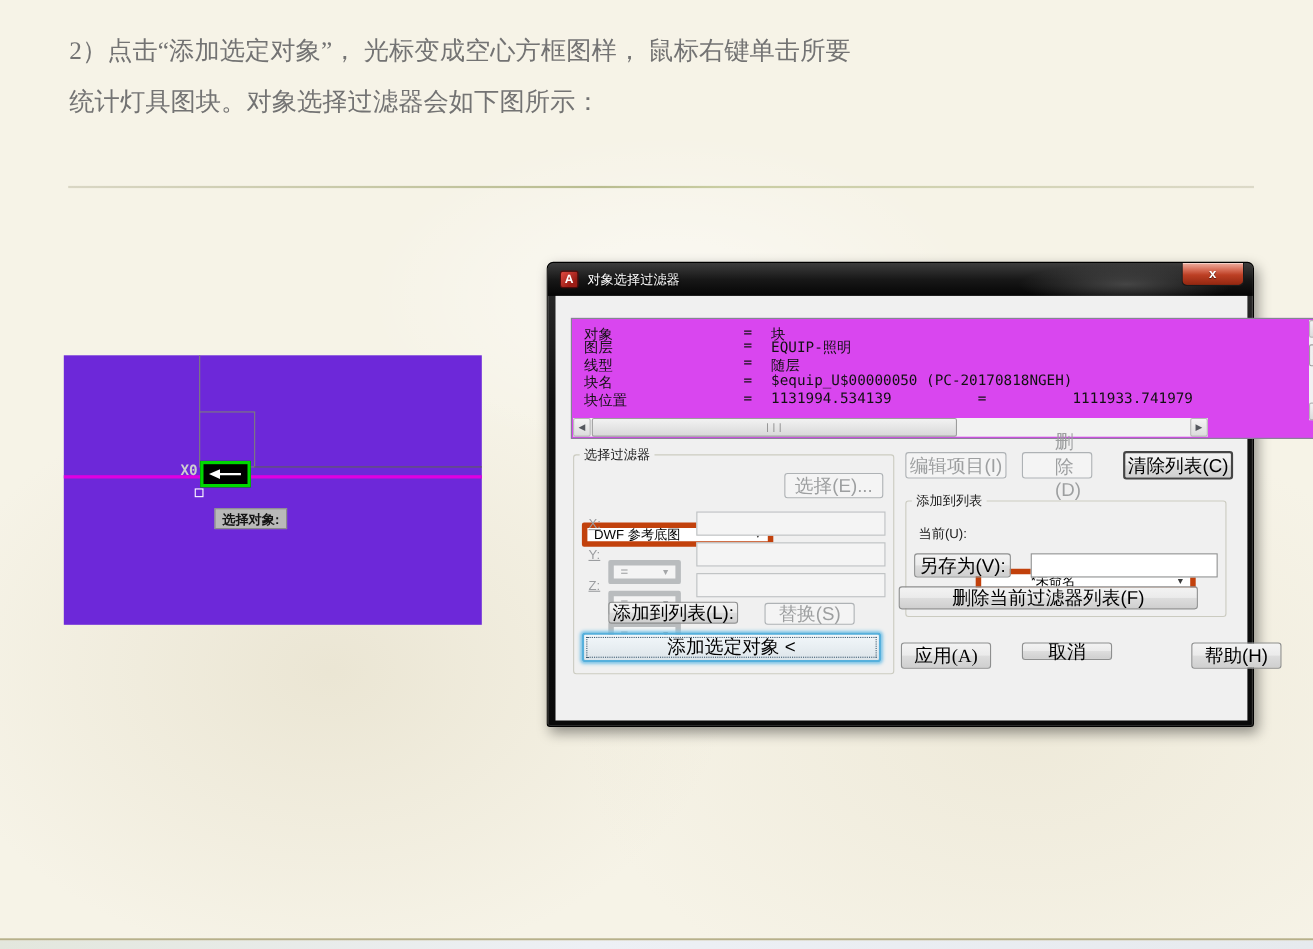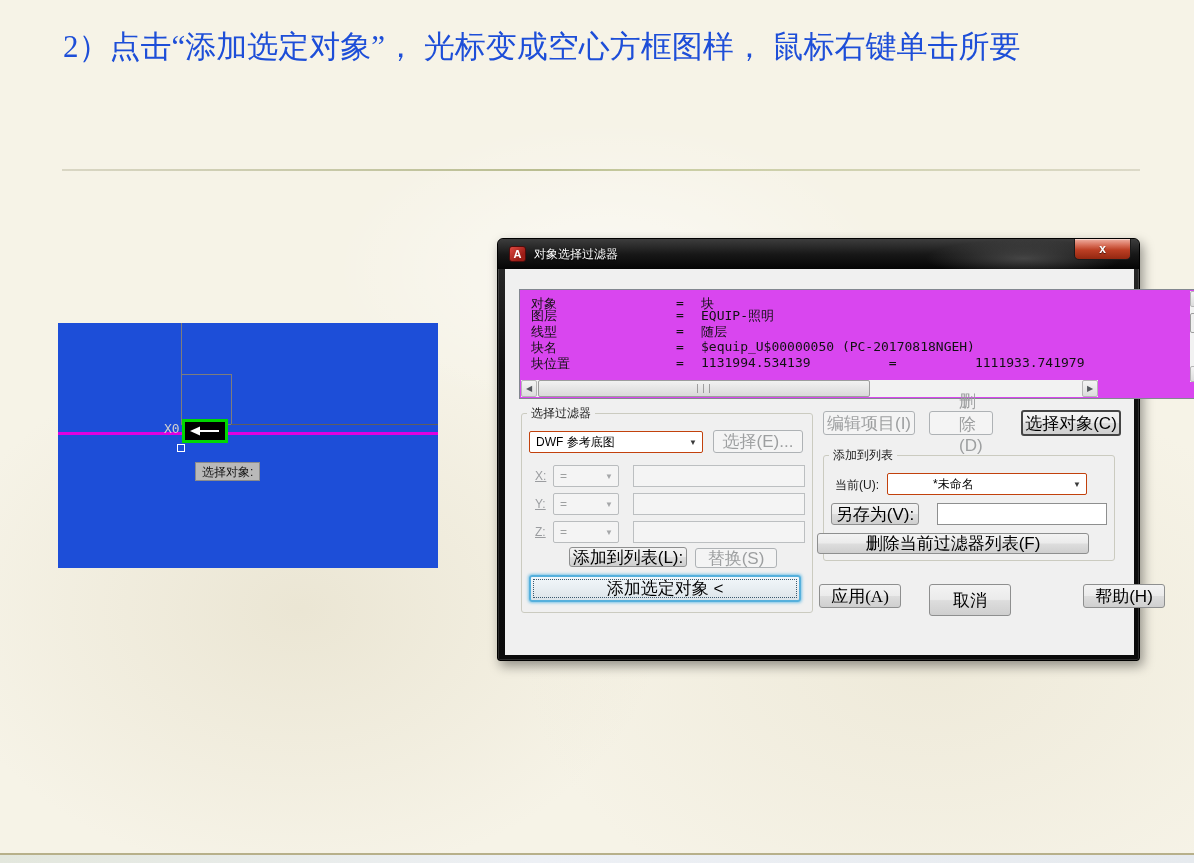--- a/index.html
+++ b/index.html
@@ -10,31 +10,31 @@
   }
   .wm{position:absolute;border-radius:50%;pointer-events:none;}
   .wm1{left:-80px;top:330px;width:760px;height:560px;
     background:radial-gradient(ellipse at center,rgba(214,205,176,.35),rgba(214,205,176,0) 68%);}
   .wm2{left:520px;top:380px;width:820px;height:560px;
     background:radial-gradient(ellipse at center,rgba(220,212,186,.30),rgba(220,212,186,0) 70%);}
   .wm3{left:330px;top:120px;width:560px;height:300px;
     background:radial-gradient(ellipse at center,rgba(255,255,255,.5),rgba(255,255,255,0) 70%);}
 
   
-  .heading{position:absolute;left:63px;top:24px;width:1080px;color:#1d4ed8;
-    font-family:"Liberation Serif","DejaVu Serif",serif;font-size:31px;line-height:46px;}
+  .heading{position:absolute;left:63px;top:24px;width:1080px;color:#737373;
+    font-family:"Liberation Serif","DejaVu Serif",serif;font-size:23px;line-height:46px;}
   .divider{position:absolute;left:62px;top:169px;width:1078px;height:2px;
     background:linear-gradient(90deg,#d9d6c4,#b9bd90 45%,#c9cda2 55%,#dcd9c8);}
 
   .bottom-line{position:absolute;left:0;top:853px;width:1194px;height:2px;background:#b7b08a;}
   .bottom-strip{position:absolute;left:0;top:855px;width:1194px;height:8px;
     background:linear-gradient(90deg,#e3e7dd,#edf0f5 45%,#e6eaee);}
 
   
-  .viewport{position:absolute;left:58px;top:323px;width:380px;height:245px;background:#1d4ed8;}
+  .viewport{position:absolute;left:58px;top:323px;width:380px;height:245px;background:#6d28d9;font-weight:bold;}
   .vp-vline{position:absolute;left:123px;top:0;width:1px;height:52px;background:#7d7d7d;}
   .vp-square{position:absolute;left:123px;top:51px;width:51px;height:51px;
     border:1px solid #7d7d7d;box-sizing:border-box;}
   .vp-hline{position:absolute;left:173px;top:101px;width:207px;height:1px;background:#5e5e5e;}
   .vp-magenta{position:absolute;left:0;top:109px;width:380px;height:3px;background:#e000e0;}
   .vp-green{position:absolute;left:124px;top:96px;width:46px;height:24px;box-sizing:border-box;
     border:3px solid #00d800;background:#000;display:flex;align-items:center;justify-content:center;}
   .vp-x0{position:absolute;left:106px;top:98px;color:#cfcfcf;font-size:13px;
     font-family:"DejaVu Sans Mono",monospace;}
   .vp-pickbox{position:absolute;left:119px;top:121px;width:8px;height:8px;
@@ -93,42 +93,43 @@
 
   
   .btn{position:absolute;box-sizing:border-box;border:1px solid #8e8f8f;border-radius:3px;
     background:linear-gradient(180deg,#f3f3f3,#ebebeb 48%,#dddddd 52%,#cfcfcf);
     font-size:17px;color:#000;display:flex;align-items:center;justify-content:center;cursor:pointer;}
   .btn.disabled{background:#f4f4f4;border-color:#aeb2b5;color:#9d9fa0;cursor:default;}
   .btn.default{border:2px solid #454545;}
   .btn.focused{border:2px solid #56b0dc;box-shadow:0 0 3px 1px #7cc5e8;
     background:linear-gradient(180deg,#f2f7fa,#e8eef2 50%,#dce4e9);outline:1px dotted #3c5a70;outline-offset:-5px;}
 
-  .dropdown{position:absolute;box-sizing:border-box;border:1px solid #c2410c;border-radius:2px;
+  .dropdown{position:absolute;box-sizing:border-box;border:5px solid #c2410c;border-radius:2px;
     background:#fff;font-size:12px;color:#000;display:flex;align-items:center;
-    padding-left:6px;cursor:pointer;}
+    padding-left:6px;cursor:pointer;margin-top:44px;}
   .dropdown .arrow{position:absolute;right:5px;font-size:8px;color:#3a3a3a;}
   .dropdown.disabled{background:#f4f4f4;border-color:#b9bcbe;color:#9d9fa0;}
   .dropdown.disabled .arrow{color:#a5a7a9;}
 
   .field{position:absolute;box-sizing:border-box;border:1px solid #8e8f8f;background:#fff;}
   .field.disabled{background:#f4f4f4;border-color:#bcbfc1;}
 
   .coordlabel{position:absolute;font-size:12px;color:#9b9da0;text-decoration:underline;}
   .formlabel{position:absolute;font-size:12px;color:#1a1a1a;}
 </style>
 </head>
 <body>
 
 <div class="wm wm1"></div>
 <div class="wm wm2"></div>
 <div class="wm wm3"></div>
 
 <div class="heading">
   <div>2）点击“添加选定对象”， 光标变成空心方框图样， 鼠标右键单击所要</div>
+  <div>统计灯具图块。对象选择过滤器会如下图所示：</div>
 </div>
 <div class="divider"></div>
 
 <div class="viewport">
   <div class="vp-vline"></div>
   <div class="vp-square"></div>
   <div class="vp-hline"></div>
   <div class="vp-magenta"></div>
   <div class="vp-x0">X0</div>
   <div class="vp-green">
@@ -214,40 +215,40 @@
     </div>
     <div class="field disabled" style="left:128px;top:224px;width:172px;height:22px;"></div>
 
     <div class="coordlabel" style="left:30px;top:256px;">Z:</div>
     <div class="dropdown disabled" style="left:48px;top:252px;width:66px;height:22px;">
       <span>=</span>
       <span class="arrow">▼</span>
     </div>
     <div class="field disabled" style="left:128px;top:252px;width:172px;height:22px;"></div>
 
-    <div class="btn" style="left:64px;top:278px;width:118px;height:20px;text-align:right;">添加到列表(L):</div>
+    <div class="btn" style="left:48px;top:278px;width:118px;height:20px;text-align:right;">添加到列表(L):</div>
     <div class="btn disabled" style="left:190px;top:279px;width:82px;height:20px;">替换(S)</div>
     <div class="btn focused" style="left:24px;top:306px;width:272px;height:27px;">添加选定对象 &lt;</div>
 
     <div class="btn disabled" style="left:318px;top:142px;width:92px;height:24px;">编辑项目(I)</div>
     <div class="btn disabled" style="left:424px;top:142px;width:64px;height:24px;padding-left:29px;">删除(D)</div>
-    <div class="btn default" style="left:516px;top:141px;width:100px;height:26px;">选择对象(C)</div>
+    <div class="btn default" style="left:516px;top:141px;width:100px;height:26px;">清除列表(C)</div>
 
     <div class="groupbox" style="left:318px;top:186px;width:292px;height:106px;"></div>
     <div class="grouplabel" style="left:324px;top:178px;">添加到列表</div>
 
     <div class="formlabel" style="left:330px;top:208px;">当前(U):</div>
     <div class="dropdown" style="left:382px;top:204px;width:200px;height:22px;padding-left:45px;">
       <span>*未命名</span>
       <span class="arrow">▼</span>
     </div>
     <div class="btn" style="left:326px;top:234px;width:88px;height:22px;">另存为(V):</div>
     <div class="field" style="left:432px;top:234px;width:170px;height:22px;"></div>
     <div class="btn" style="left:312px;top:264px;width:272px;height:21px;">删除当前过滤器列表(F)</div>
 
     <div class="btn" style="left:314px;top:315px;width:82px;height:24px;font-family:Liberation Serif, serif;">应用(A)</div>
-    <div class="btn" style="left:424px;top:315px;width:82px;height:32px;">取消</div>
+    <div class="btn" style="left:424px;top:315px;width:82px;height:16px;">取消</div>
     <div class="btn" style="left:534px;top:315px;width:82px;height:24px;margin-left:44px;">帮助(H)</div>
   </div>
 </div>
 
 <div class="bottom-line"></div>
 <div class="bottom-strip"></div>
 
 </body></html>

